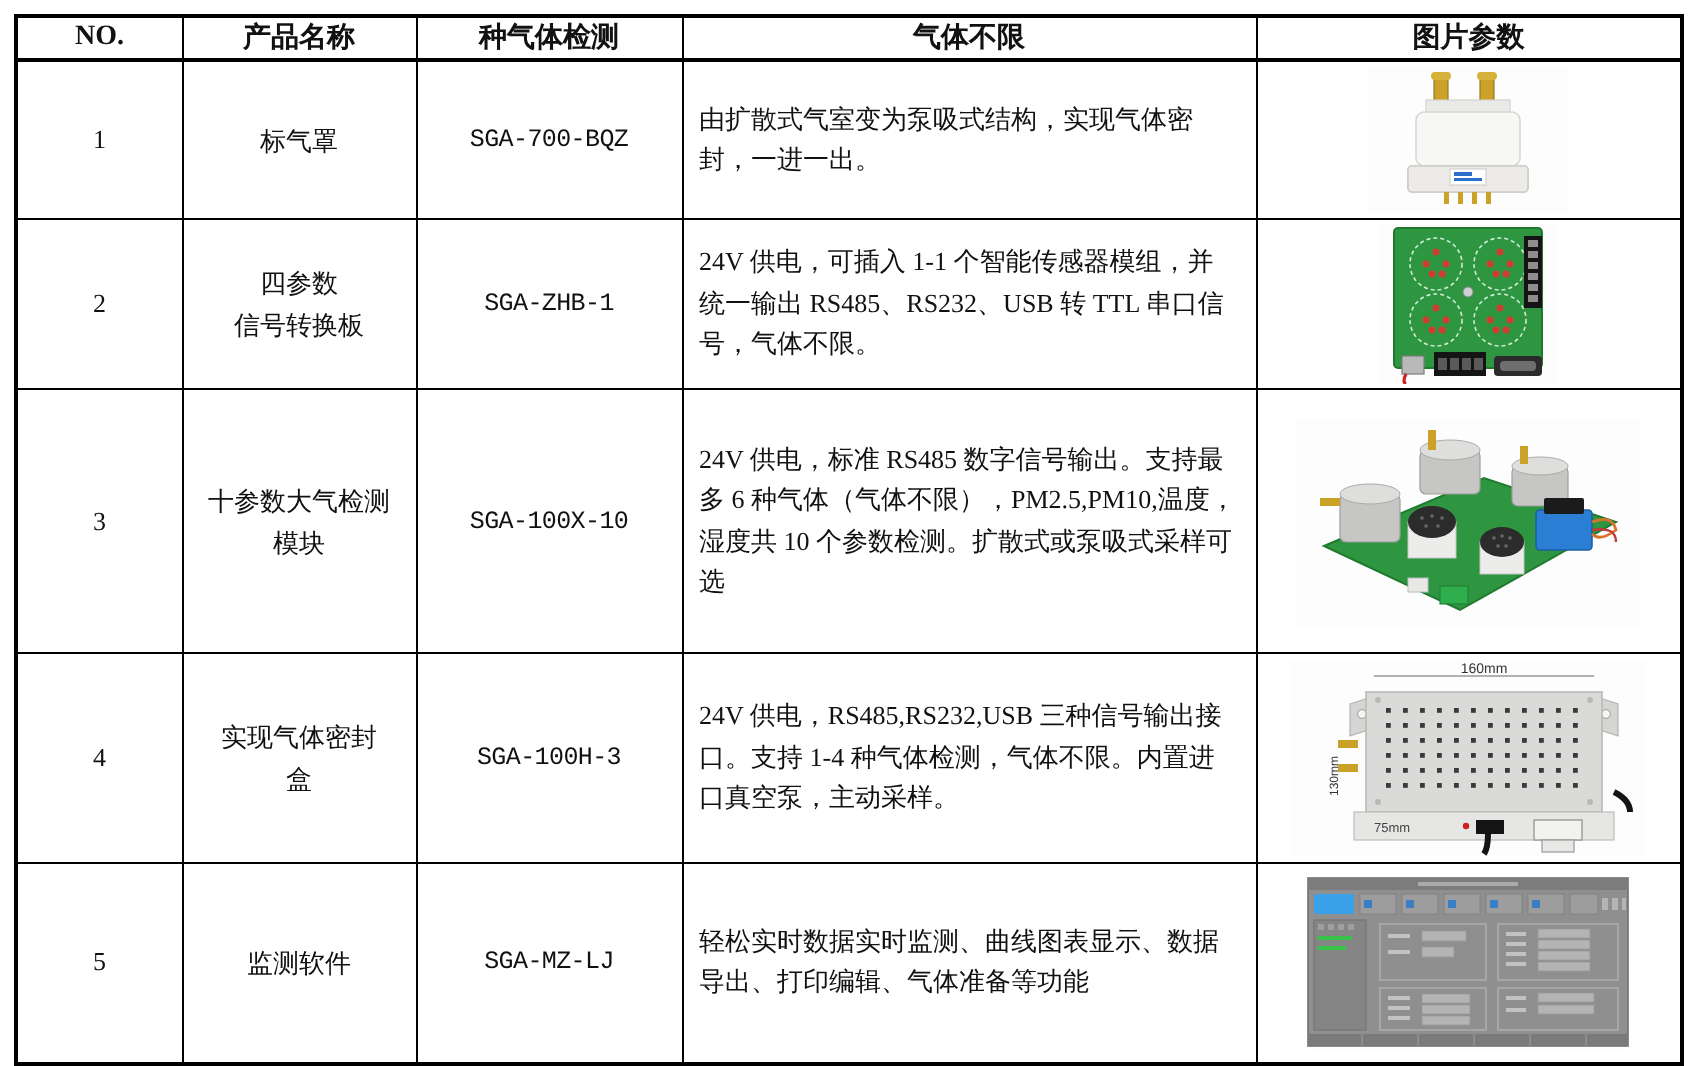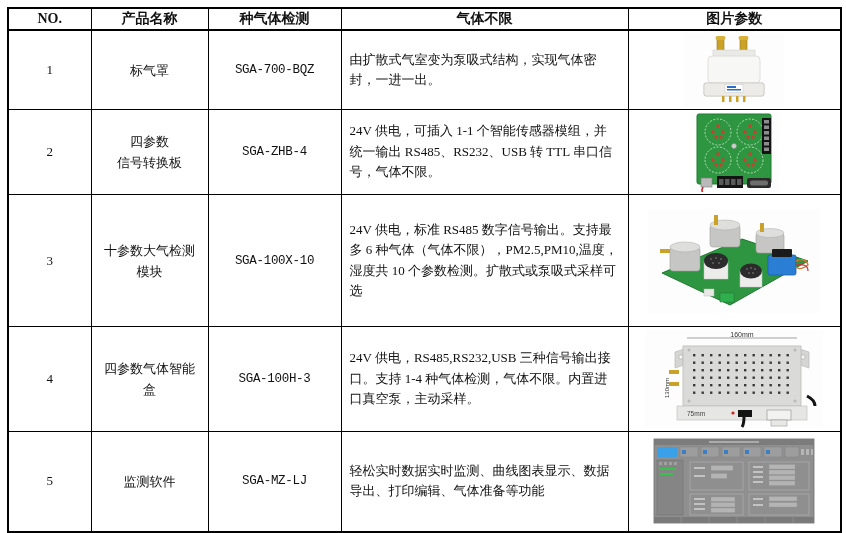--- a/index.html
+++ b/index.html
@@ -76,21 +76,21 @@
             <rect x="59" y="63" width="2.5" height="6" fill="#c9a227"></rect>
           </svg>
         </div>
       </td>
     </tr>
 
     <tr class="r2">
       <td class="no">2</td>
       <td class="name">四参数
 信号转换板</td>
-      <td class="model">SGA-ZHB-4</td>
+      <td class="model">SGA-ZHB-1</td>
       <td class="func">24V 供电，可插入 1-1 个智能传感器模组，并统一输出 RS485、RS232、USB 转 TTL 串口信号，气体不限。</td>
       <td class="photo">
         <div class="photo-wrap">
           <svg width="90" height="80" viewBox="0 0 90 80">
             <rect x="0" y="0" width="90" height="80" fill="#fdfdfd"></rect>
             <rect x="8" y="2" width="74" height="70" rx="2" fill="#2e9640" stroke="#1f7a30" stroke-width="1"></rect>
 
             <g stroke="#cfe9d2" stroke-width="0.8" fill="none" stroke-dasharray="2,1.5">
               <circle cx="29" cy="20" r="13"></circle>
                   <circle cx="61" cy="20" r="13"></circle>
@@ -201,21 +201,21 @@
 
             <rect x="72" y="84" width="14" height="9" fill="#2fae4e" stroke="#1f7a30" stroke-width="0.5"></rect>
             <rect x="56" y="80" width="10" height="7" fill="#e8e8e6" stroke="#bbb" stroke-width="0.5"></rect>
           </svg>
         </div>
       </td>
     </tr>
 
     <tr class="r4">
       <td class="no">4</td>
-      <td class="name">四参数气体智能
+      <td class="name">实现气体密封
 盒</td>
       <td class="model">SGA-100H-3</td>
       <td class="func">24V 供电，RS485,RS232,USB 三种信号输出接口。支持 1-4 种气体检测，气体不限。内置进口真空泵，主动采样。</td>
       <td class="photo">
         <div class="photo-wrap">
           <svg width="178" height="98" viewBox="0 0 178 98">
             <rect x="0" y="0" width="178" height="98" fill="#fdfdfd"></rect>
 
             <line x1="42" y1="8" x2="152" y2="8" stroke="#666" stroke-width="0.6"></line>
             <text class="dim-label" x="97" y="6.5" font-size="7" fill="#333" text-anchor="middle">160mm</text>

